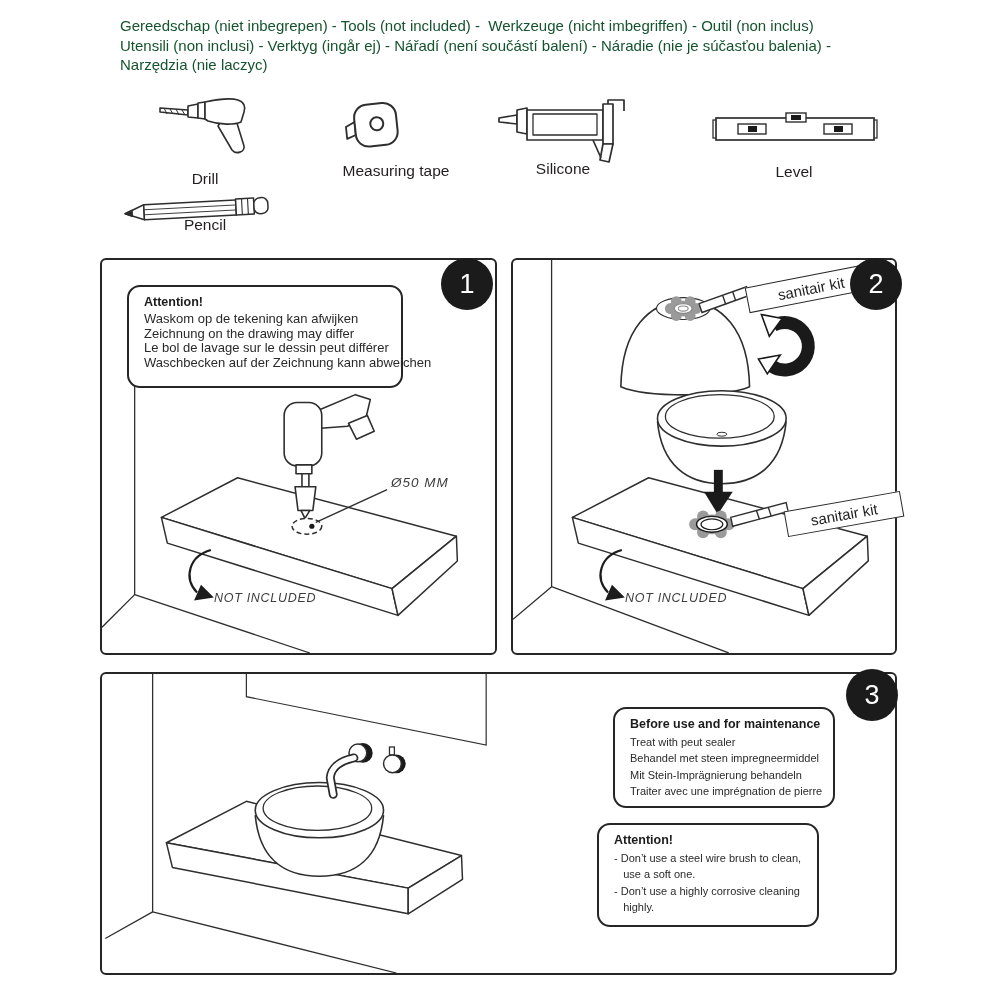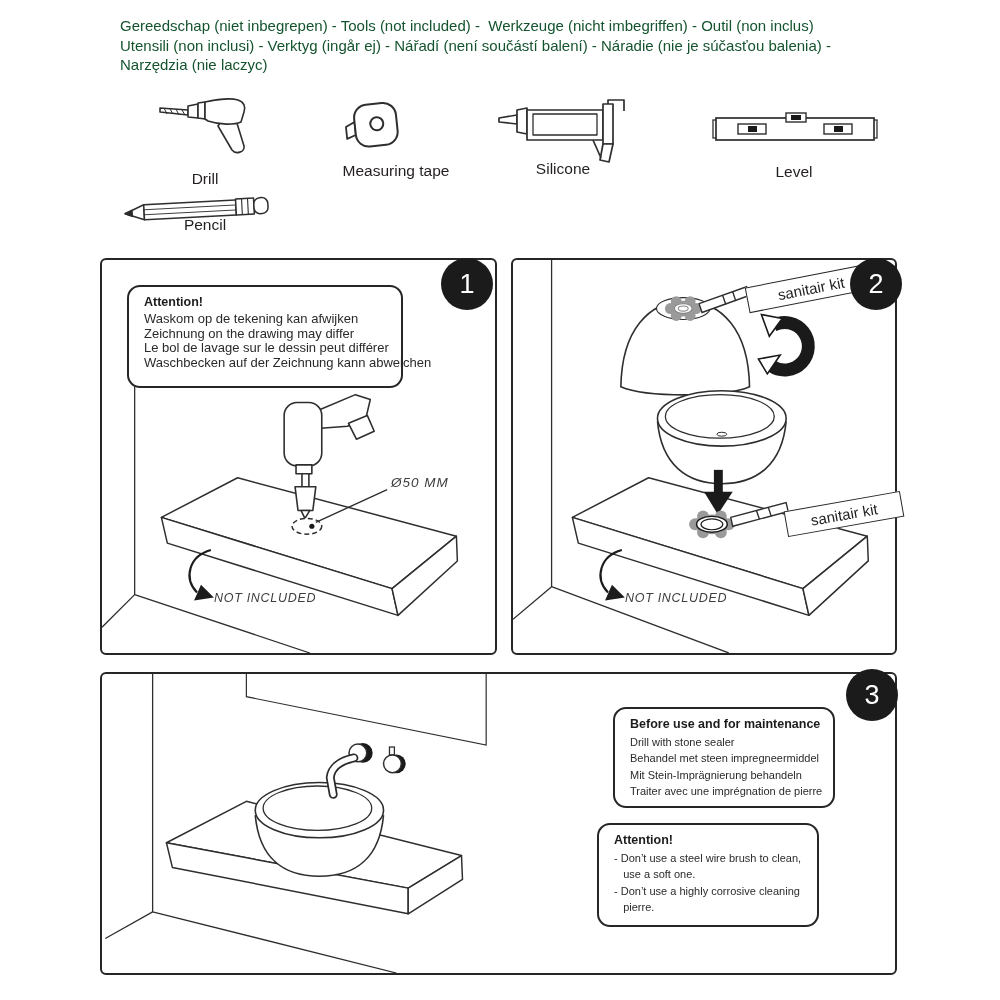--- a/index.html
+++ b/index.html
@@ -260,29 +260,29 @@
       </g>
       <g>
         <rect x="288" y="74" width="5" height="8" fill="#fff" stroke="#2e2e2e" stroke-width="1.3"></rect>
         <circle cx="295" cy="91" r="9.5" fill="#1a1a1a"></circle>
         <circle cx="291" cy="91" r="9" fill="#fff" stroke="#2e2e2e" stroke-width="1.5"></circle>
       </g>
     </svg>
 
     <div class="bubble tall" style="left:495px;top:33px;width:222px;height:101px;margin-left:16px;">
       <h4>Before use and for maintenance</h4>
-      <div class="bl">Drill with stone sealer</div>
+      <div class="bl">Treat with peut sealer</div>
       <div class="bl">Behandel met steen impregneermiddel</div>
       <div class="bl">Mit Stein-Imprägnierung behandeln</div>
       <div class="bl">Traiter avec une imprégnation de pierre</div>
     </div>
 
     <div class="bubble tall" style="left:495px;top:149px;width:222px;height:104px;">
       <h4>Attention!</h4>
       <div class="bl">- Don’t use a steel wire brush to clean,</div>
       <div class="bl">   use a soft one.</div>
       <div class="bl">- Don’t use a highly corrosive cleaning</div>
-      <div class="bl">   pierre.</div>
+      <div class="bl">   highly.</div>
     </div>
   </div>
   <div class="badge" style="left:846px;top:669px;">3</div>
 
 </div>
 
 </body></html>

